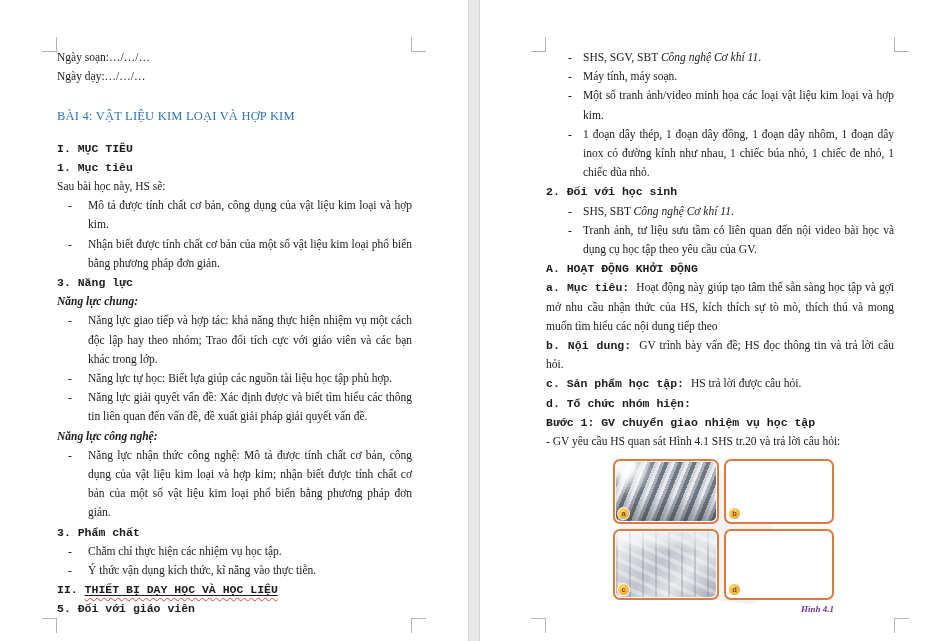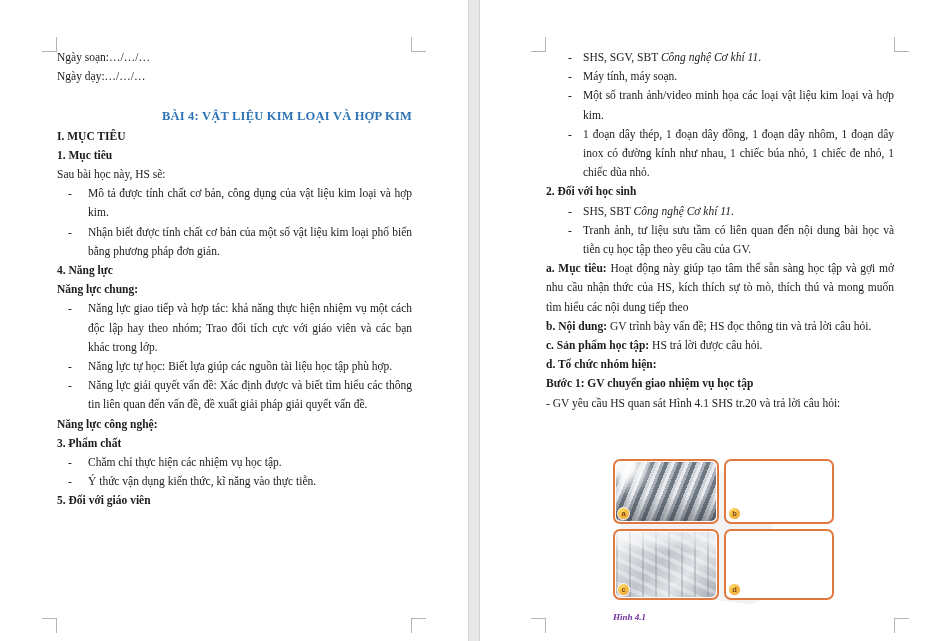--- a/index.html
+++ b/index.html
@@ -12,24 +12,24 @@
   #page-right{left:480px;width:470px;}
   
   .mark{position:absolute;width:15px;height:15px;box-sizing:border-box;}
   .mark.rb{border-right:1px solid #b3b3b3;border-bottom:1px solid #b3b3b3;}
   .mark.lb{border-left:1px solid #b3b3b3;border-bottom:1px solid #b3b3b3;}
   .mark.rt{border-right:1px solid #b3b3b3;border-top:1px solid #b3b3b3;}
   .mark.lt{border-left:1px solid #b3b3b3;border-top:1px solid #b3b3b3;}
   .content{position:absolute;top:48px;font-size:11.5px;line-height:19.2px;text-align:justify;}
   #content-left{left:57px;width:355px;}
   #content-right{left:66px;width:348px;}
-  .b{font-weight:bold;}
-  .bi{font-weight:bold;}
+  .b{font-weight:bold;font-family:Liberation Mono, monospace;}
+  .bi{font-weight:bold;font-style:italic;}
   .it{font-style:italic;}
-  .doc-title{text-align:right;font-weight:bold;font-size:12.5px;letter-spacing:.2px;margin:21px 0 0 0;}
+  .doc-title{text-align:left;font-weight:normal;font-size:12.5px;letter-spacing:.2px;margin:21px 0 12px 0;}
   .li{position:relative;padding-left:31px;}
   .li > .dash{position:absolute;left:11px;top:0;}
   .li-r{position:relative;padding-left:37px;}
   .li-r > .dash{position:absolute;left:22px;top:0;}
   .u-black{text-decoration:underline;text-decoration-thickness:1px;text-underline-offset:2px;}
   .u-red{text-decoration:underline wavy #e2403a;text-decoration-thickness:1px;text-underline-offset:4px;}
   
   #figure{position:absolute;left:133px;top:459px;width:221px;height:160px;}
   .wm{position:absolute;pointer-events:none;}
   .fig-cell{position:absolute;box-sizing:border-box;border:2px solid #e0793f;border-radius:7px;
@@ -55,21 +55,21 @@
       repeating-linear-gradient(25deg, rgba(255,255,255,.35) 0 4px, rgba(0,0,0,0) 4px 11px),
       linear-gradient(135deg,#f1f2f4 0%,#c0c5cc 45%,#e0e3e7 68%,#a7adb5 100%);}
   .photo-d{background:
       radial-gradient(circle at 66% 44%, #eac272 0 6%, #8a6228 7% 13%, #c89a50 14% 19%, rgba(0,0,0,0) 20%),
       radial-gradient(circle at 28% 28%, #dcab58 0 6%, #6b4a20 7% 12%, rgba(0,0,0,0) 13%),
       radial-gradient(circle at 44% 76%, #f0ca7d 0 5%, #7a5526 6% 11%, rgba(0,0,0,0) 12%),
       radial-gradient(circle at 86% 76%, #cba159 0 6%, #5e4120 7% 12%, rgba(0,0,0,0) 13%),
       radial-gradient(circle at 8% 8%, #3c4c7c 0 8%, rgba(0,0,0,0) 16%),
       radial-gradient(circle at 95% 6%, #45549 0, #455488 0 6%, rgba(0,0,0,0) 13%),
       linear-gradient(140deg,#8a6530 0%,#51381c 45%,#9a7438 70%,#3f2d16 100%);}
-  .fig-caption{position:absolute;left:0;top:152px;width:221px;text-align:left;
+  .fig-caption{position:absolute;left:0;top:144px;width:221px;text-align:right;
                font-size:9px;font-weight:bold;font-style:italic;color:#7030a0;line-height:12px;}
 </style>
 </head>
 <body>
 
 <div id="screen">
 
   <div class="page" id="page-left">
     <div class="mark rb" style="left:42px;top:37px;"></div>
     <div class="mark lb" style="left:411px;top:37px;"></div>
@@ -78,50 +78,52 @@
 
     <div class="content" id="content-left">
       <div>Ngày soạn:…/…/…</div>
       <div>Ngày dạy:…/…/…</div>
       <div class="doc-title" style="color:#2e74b5;">BÀI 4: VẬT LIỆU KIM LOẠI VÀ HỢP KIM</div>
       <div class="b">I. MỤC TIÊU</div>
       <div class="b">1. Mục tiêu</div>
       <div>Sau bài học này, HS sẽ:</div>
       <div class="li"><span class="dash">-</span><span>Mô tả được tính chất cơ bản, công dụng của vật liệu kim loại và hợp kim.</span></div>
       <div class="li"><span class="dash">-</span><span>Nhận biết được tính chất cơ bản của một số vật liệu kim loại phổ biến bằng phương pháp đơn giản.</span></div>
-      <div class="b">4. Năng lực</div>
+      <div class="b">3. Năng lực</div>
       <div class="bi">Năng lực chung:</div>
       <div class="li"><span class="dash">-</span><span>Năng lực giao tiếp và hợp tác: khả năng thực hiện nhiệm vụ một cách độc lập hay theo nhóm; Trao đổi tích cực với giáo viên và các bạn khác trong lớp.</span></div>
       <div class="li"><span class="dash">-</span><span>Năng lực tự học: Biết lựa giúp các nguồn tài liệu học tập phù hợp.</span></div>
       <div class="li"><span class="dash">-</span><span>Năng lực giải quyết vấn đề: Xác định được và biết tìm hiểu các thông tin liên quan đến vấn đề, đề xuất giải pháp giải quyết vấn đề.</span></div>
       <div class="bi">Năng lực công nghệ:</div>
-      <div class="li"><span class="dash">-</span></div>
+      <div class="li"><span class="dash">-</span><span>Năng lực nhận thức công nghệ: Mô tả được tính chất cơ bản, công dụng của vật liệu kim loại và hợp kim; nhận biết được tính chất cơ bản của một số vật liệu kim loại phổ biến bằng phương pháp đơn giản.</span></div>
       <div class="b">3. Phẩm chất</div>
       <div class="li"><span class="dash">-</span><span>Chăm chỉ thực hiện các nhiệm vụ học tập.</span></div>
-      <div class="li"><span class="dash">-</span><span>Ý thức vận dụng kiến thức, kĩ năng vào thực tiễn.</span></div>
+      <div class="li"><span class="dash">-</span><span>Ý thức vận dụng kích thức, kĩ năng vào thực tiễn.</span></div>
+      <div class="b"><span>II. </span><span class="u-black"><span class="u-red">THIẾT BỊ DẠY HỌC VÀ HỌC LIỆU</span></span></div>
       <div class="b">5. Đối với giáo viên</div>
     </div>
   </div>
 
   <div class="gutter"></div>
 
   <div class="page" id="page-right">
     <div class="mark rb" style="left:51px;top:37px;"></div>
     <div class="mark lb" style="left:414px;top:37px;"></div>
     <div class="mark rt" style="left:51px;top:618px;"></div>
     <div class="mark lt" style="left:414px;top:618px;"></div>
 
     <div class="content" id="content-right">
       <div class="li-r"><span class="dash">-</span><span>SHS, SGV, SBT </span><span class="it">Công nghệ Cơ khí 11</span><span>.</span></div>
       <div class="li-r"><span class="dash">-</span><span>Máy tính, máy soạn.</span></div>
       <div class="li-r"><span class="dash">-</span><span>Một số tranh ảnh/video minh họa các loại vật liệu kim loại và hợp kim.</span></div>
       <div class="li-r"><span class="dash">-</span><span>1 đoạn dây thép, 1 đoạn dây đồng, 1 đoạn dây nhôm, 1 đoạn dây inox có đường kính như nhau, 1 chiếc búa nhỏ, 1 chiếc đe nhỏ, 1 chiếc dũa nhỏ.</span></div>
       <div class="b">2. Đối với học sinh</div>
       <div class="li-r"><span class="dash">-</span><span>SHS, SBT </span><span class="it">Công nghệ Cơ khí 11</span><span>.</span></div>
-      <div class="li-r"><span class="dash">-</span><span>Tranh ảnh, tư liệu sưu tầm có liên quan đến nội dung bài học và tiễn cụ học tập theo yêu cầu của GV.</span></div>
+      <div class="li-r"><span class="dash">-</span><span>Tranh ảnh, tư liệu sưu tầm có liên quan đến nội video bài học và dụng cụ học tập theo yêu cầu của GV.</span></div>
+      <div class="b">A. HOẠT ĐỘNG KHỞI ĐỘNG</div>
       <div><span class="b">a. Mục tiêu: </span><span>Hoạt động này giúp tạo tâm thế sẵn sàng học tập và gợi mở nhu cầu nhận thức của HS, kích thích sự tò mò, thích thú và mong muốn tìm hiểu các nội dung tiếp theo</span></div>
       <div><span class="b">b. Nội dung: </span><span>GV trình bày vấn đề; HS đọc thông tin và trả lời câu hỏi.</span></div>
       <div><span class="b">c. Sản phẩm học tập: </span><span>HS trả lời được câu hỏi.</span></div>
       <div><span class="b">d. Tổ chức nhóm hiện:</span></div>
       <div class="b">Bước 1: GV chuyển giao nhiệm vụ học tập</div>
       <div>- GV yêu cầu HS quan sát Hình 4.1 SHS tr.20 và trả lời câu hỏi:</div>
     </div>
 
     <div id="figure">
 

